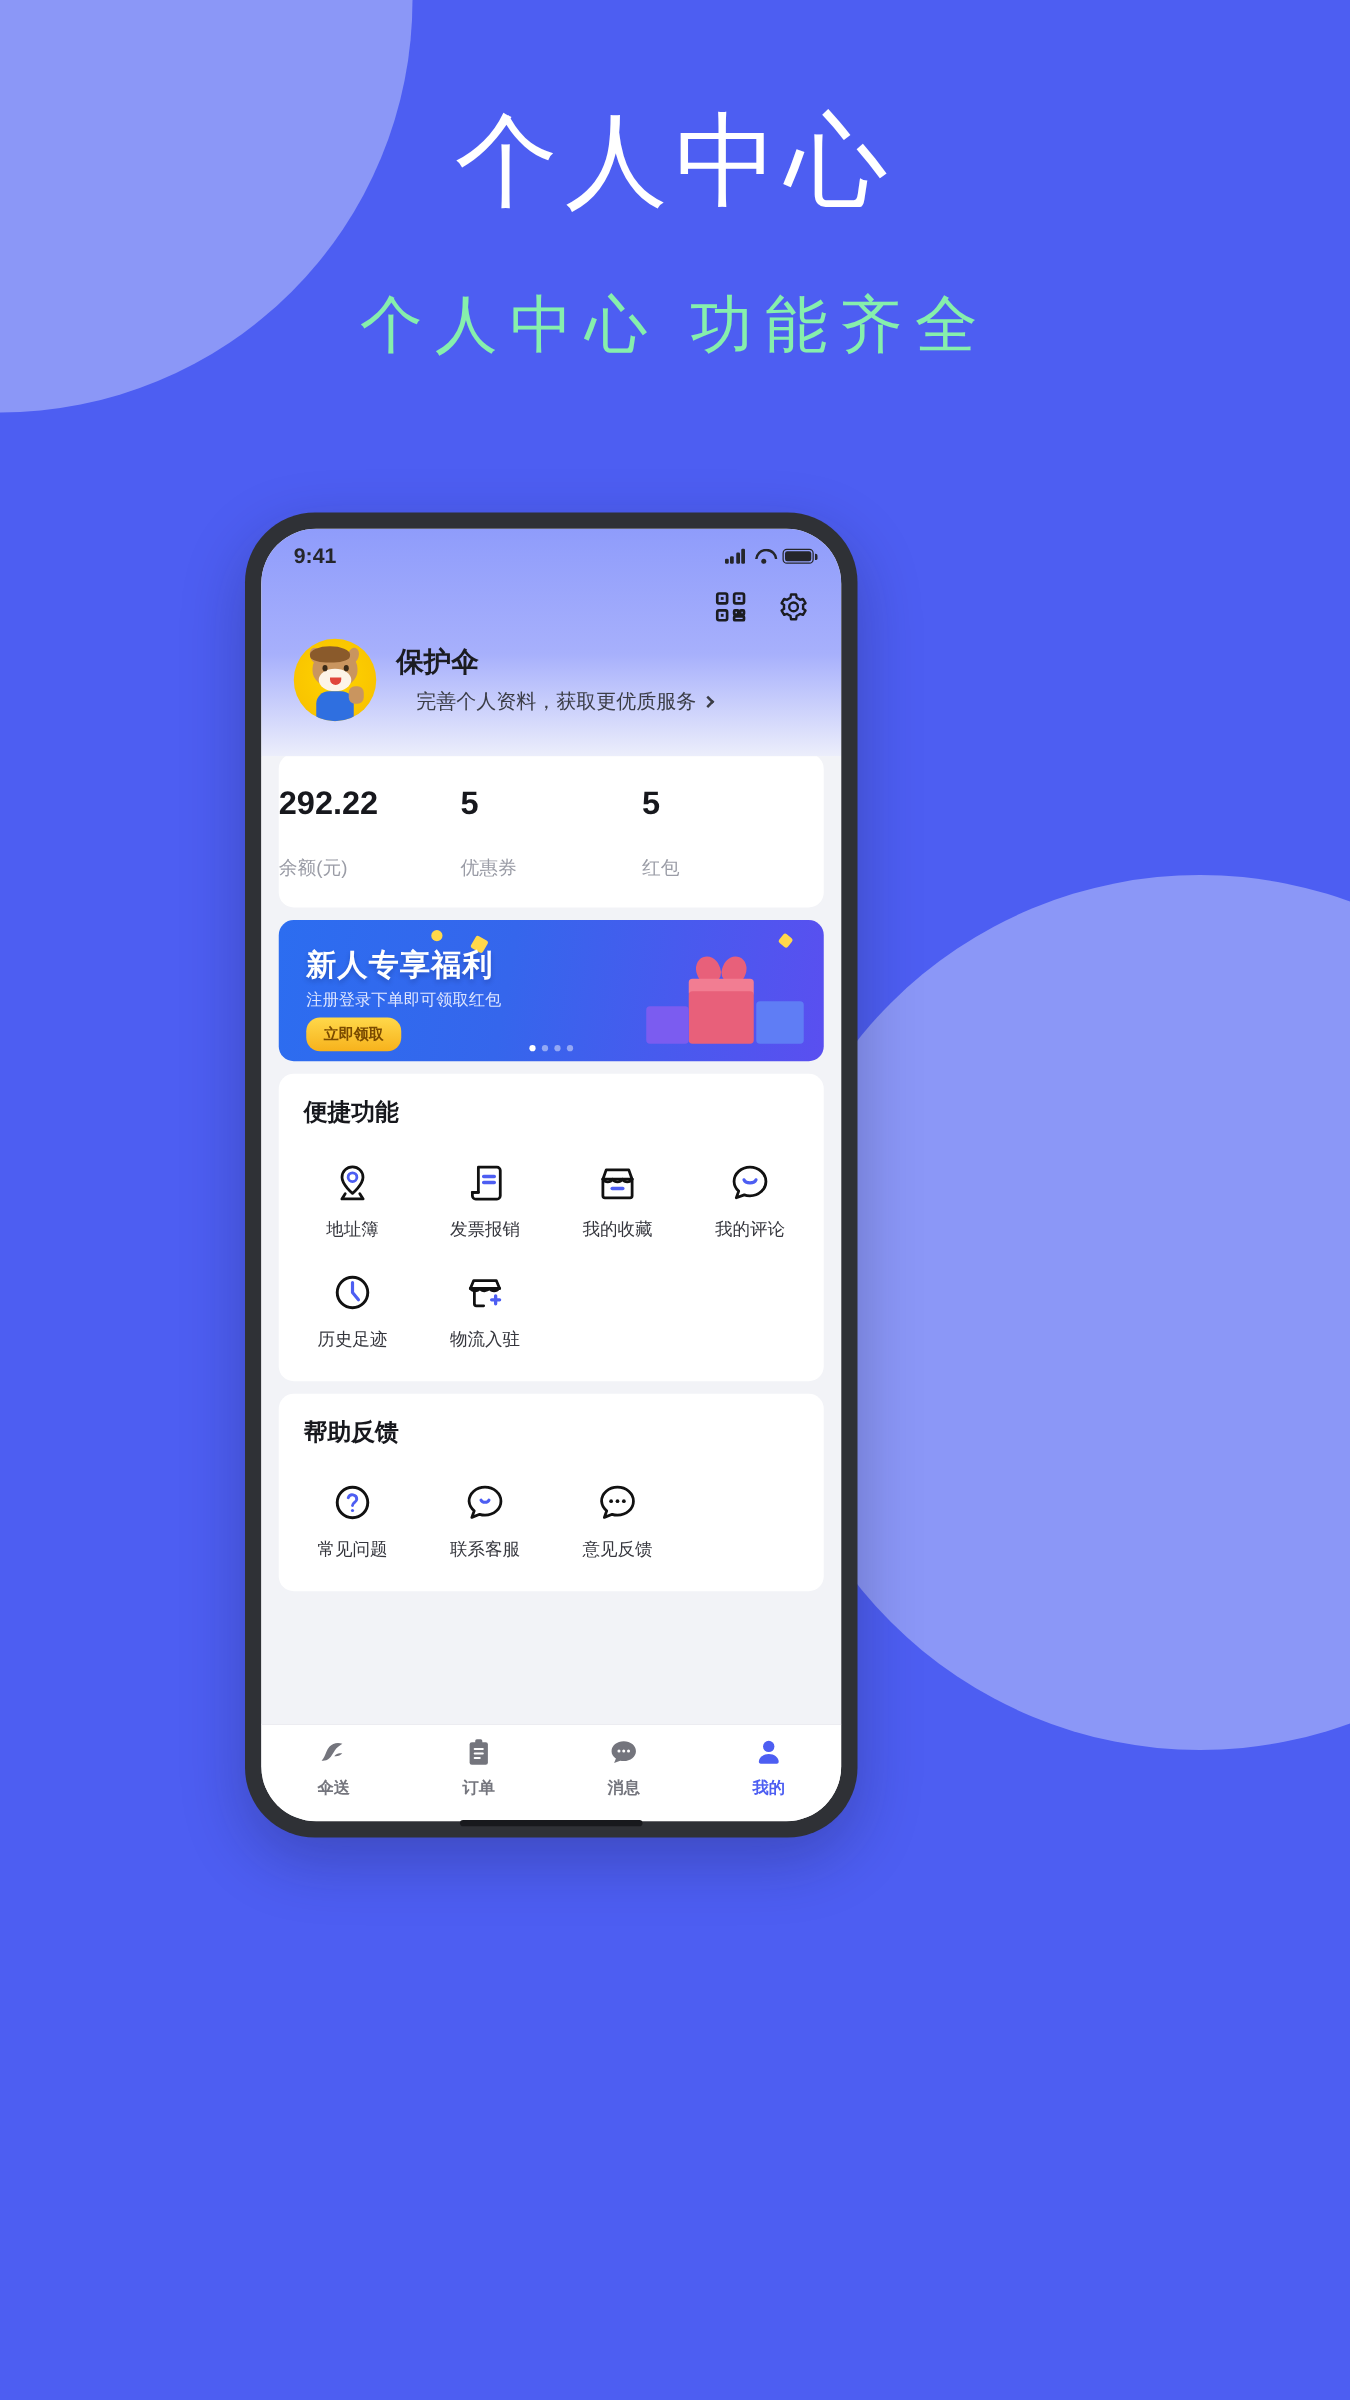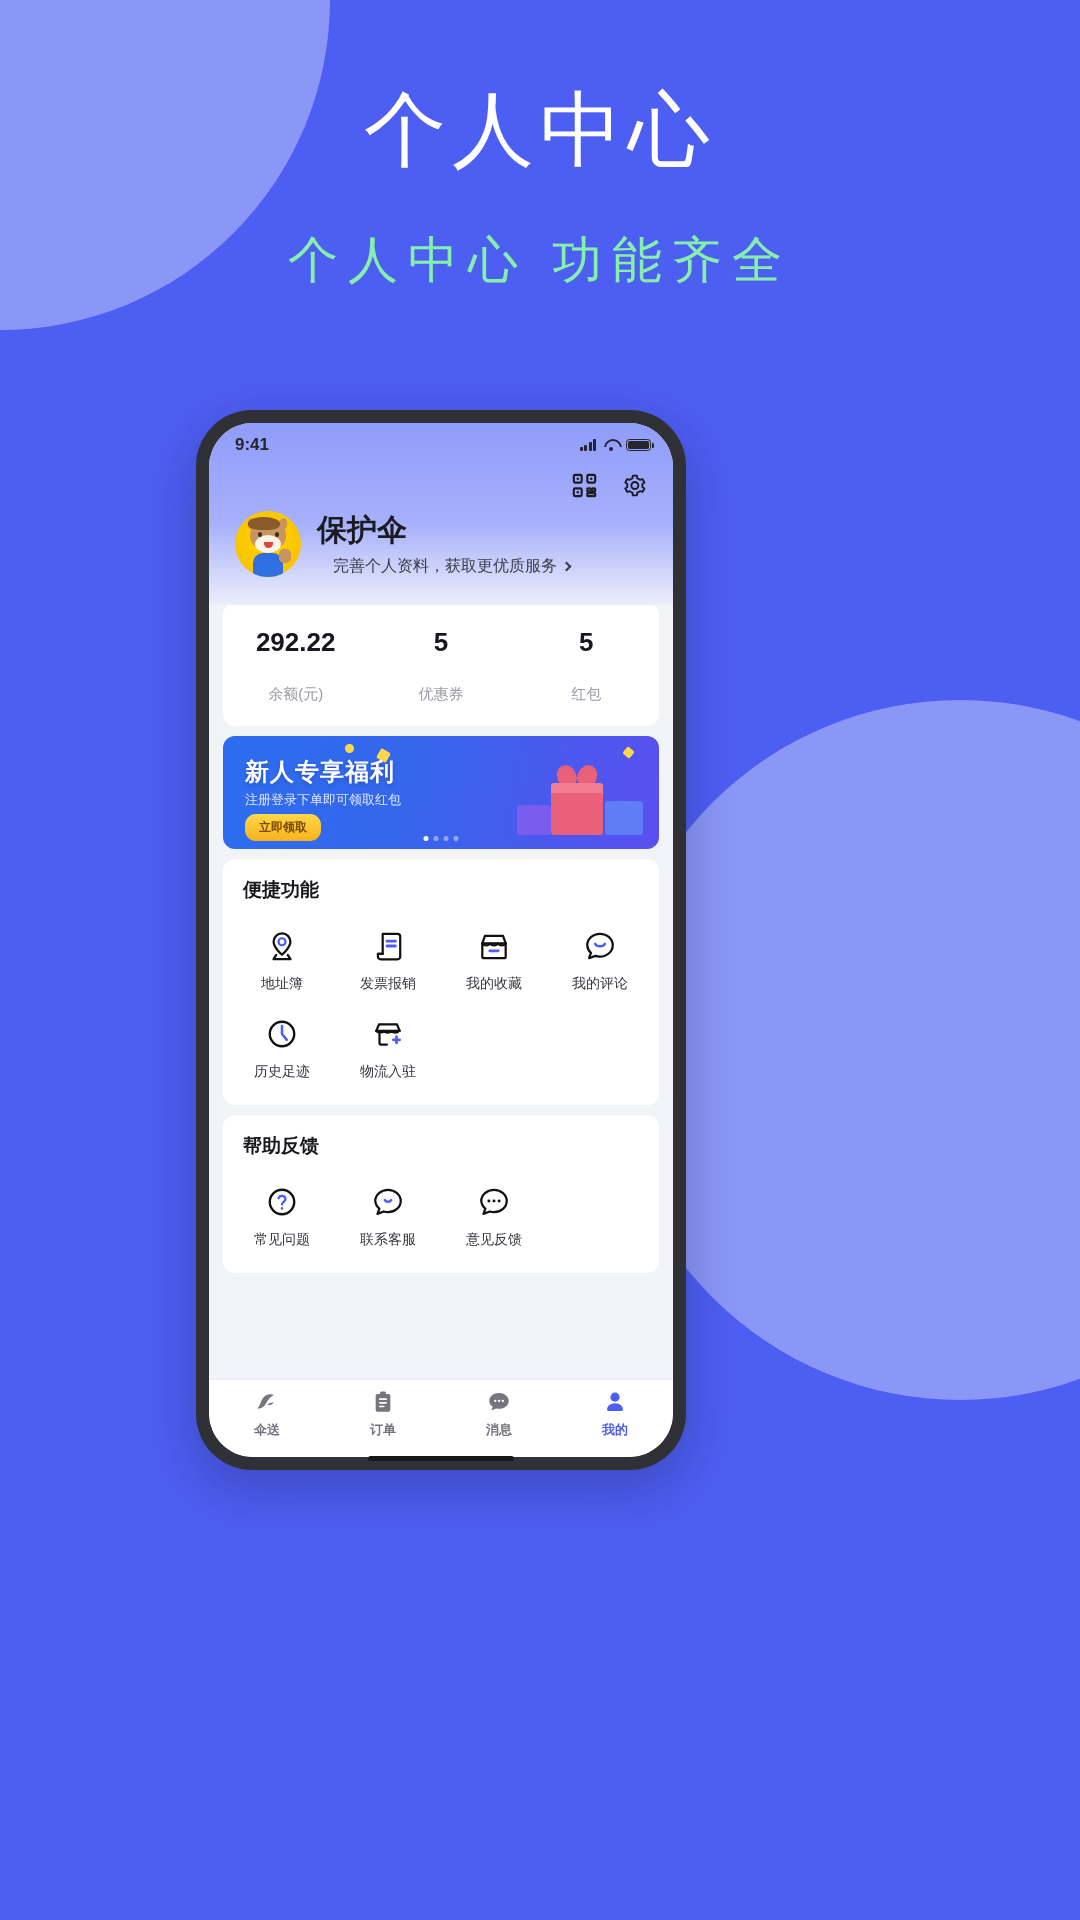--- a/index.html
+++ b/index.html
@@ -178,21 +178,21 @@
   .avatar .body {
     position: absolute; left: 18px; top: 42px;
     width: 30px; height: 24px; background: #2f6fe0; border-radius: 10px 10px 0 0;
   }
   .avatar .thumb {
     position: absolute; left: 44px; top: 38px;
     width: 12px; height: 14px; background: #c9955f; border-radius: 5px;
   }
   .profile-text { flex: 1; min-width: 0; }
   .pname {
-    font-size: 30px; font-weight: bold; color: #1b1c21; line-height: 1.25;
+    font-size: 22px; font-weight: bold; color: #1b1c21; line-height: 1.25;
   }
   .pdesc {
     font-size: 16px; color: #3b3d46; margin-top: 7px;
     display: flex; align-items: center; gap: 6px; margin-left: 16px;
   }
   .pdesc .chev {
     display: inline-block; width: 7px; height: 7px;
     border-top: 2px solid #3b3d46; border-right: 2px solid #3b3d46;
     transform: rotate(45deg);
   }
@@ -207,21 +207,21 @@
     flex: 1;
     background: #f2f3f7;
     overflow: hidden;
     padding-top: 0;
   }
   .stats-card {
     display: flex;
     padding: 24px 0 22px 0;
     margin-top: -2px;
   }
-  .stat { flex: 1; text-align: center; }
+  .stat { flex: 1; text-align: left; }
   .stat .val { font-size: 26px; font-weight: bold; color: #17181d; }
   .stat .lbl { font-size: 15px; color: #9a9ca6; margin-top: 27px; }
 
   
   .banner {
     position: relative;
     margin: 6px 14px 10px 14px;
     height: 113px;
     border-radius: 12px;
     overflow: hidden;

